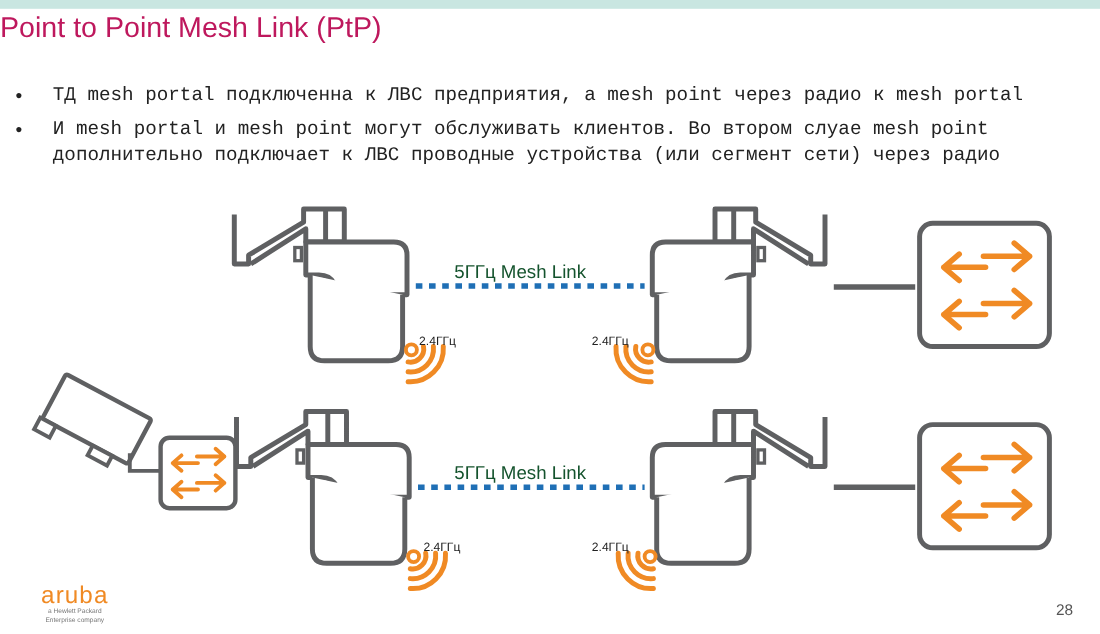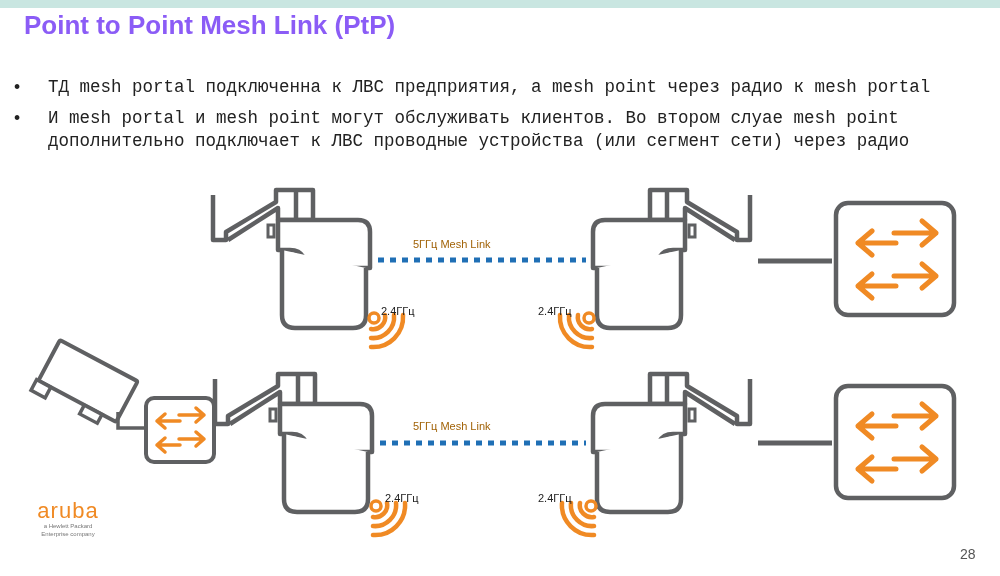--- a/index.html
+++ b/index.html
@@ -1,26 +1,26 @@
 <!DOCTYPE html>
 <html><head>
 <meta charset="utf-8">
 <style>
   html,body{margin:0;padding:0;}
   body{width:1000px;height:576px;background:#fff;position:relative;overflow:hidden;font-family:"Liberation Sans",sans-serif;}
   .topbar{position:absolute;left:0;top:0;width:1000px;height:8px;background:#c9e6e1;}
-  .title{position:absolute;left:24px;top:10px;font-size:26px;font-weight:bold;color:#8b5cf6;letter-spacing:0px;}
+  .title{position:absolute;left:0;top:10px;font-size:26px;font-weight:normal;color:#be185d;letter-spacing:0px;}
   .bullets{position:absolute;left:14px;top:76px;width:980px;font-size:17.5px;color:#222;line-height:23px;}
   .bullet{display:flex;margin-bottom:8px;}
   .bullet .dot{width:34px;flex:none;}
   .bullet .txt{flex:1;font-family:Liberation Mono, monospace;}
   svg.diagram{position:absolute;left:0;top:0;}
-  .lbl{position:absolute;font-size:11px;color:#a16207;}
+  .lbl{position:absolute;font-size:17px;color:#14532d;}
   .sm{position:absolute;font-size:11px;color:#222;text-align:right;}
-  .logo{position:absolute;left:33px;top:500px;width:70px;text-align:center;}
+  .logo{position:absolute;left:33px;top:530px;width:70px;text-align:center;}
   .logo .brand{font-size:22px;color:#f08a24;font-weight:normal;letter-spacing:1px;line-height:22px;}
   .logo .sub{font-size:6px;color:#777;line-height:8px;}
   .pagenum{position:absolute;left:960px;top:546px;font-size:14px;color:#555;}
 </style>
 </head>
 <body>
 
 <div class="topbar"></div>
 <div class="title">Point to Point Mesh Link (PtP)</div>
 

